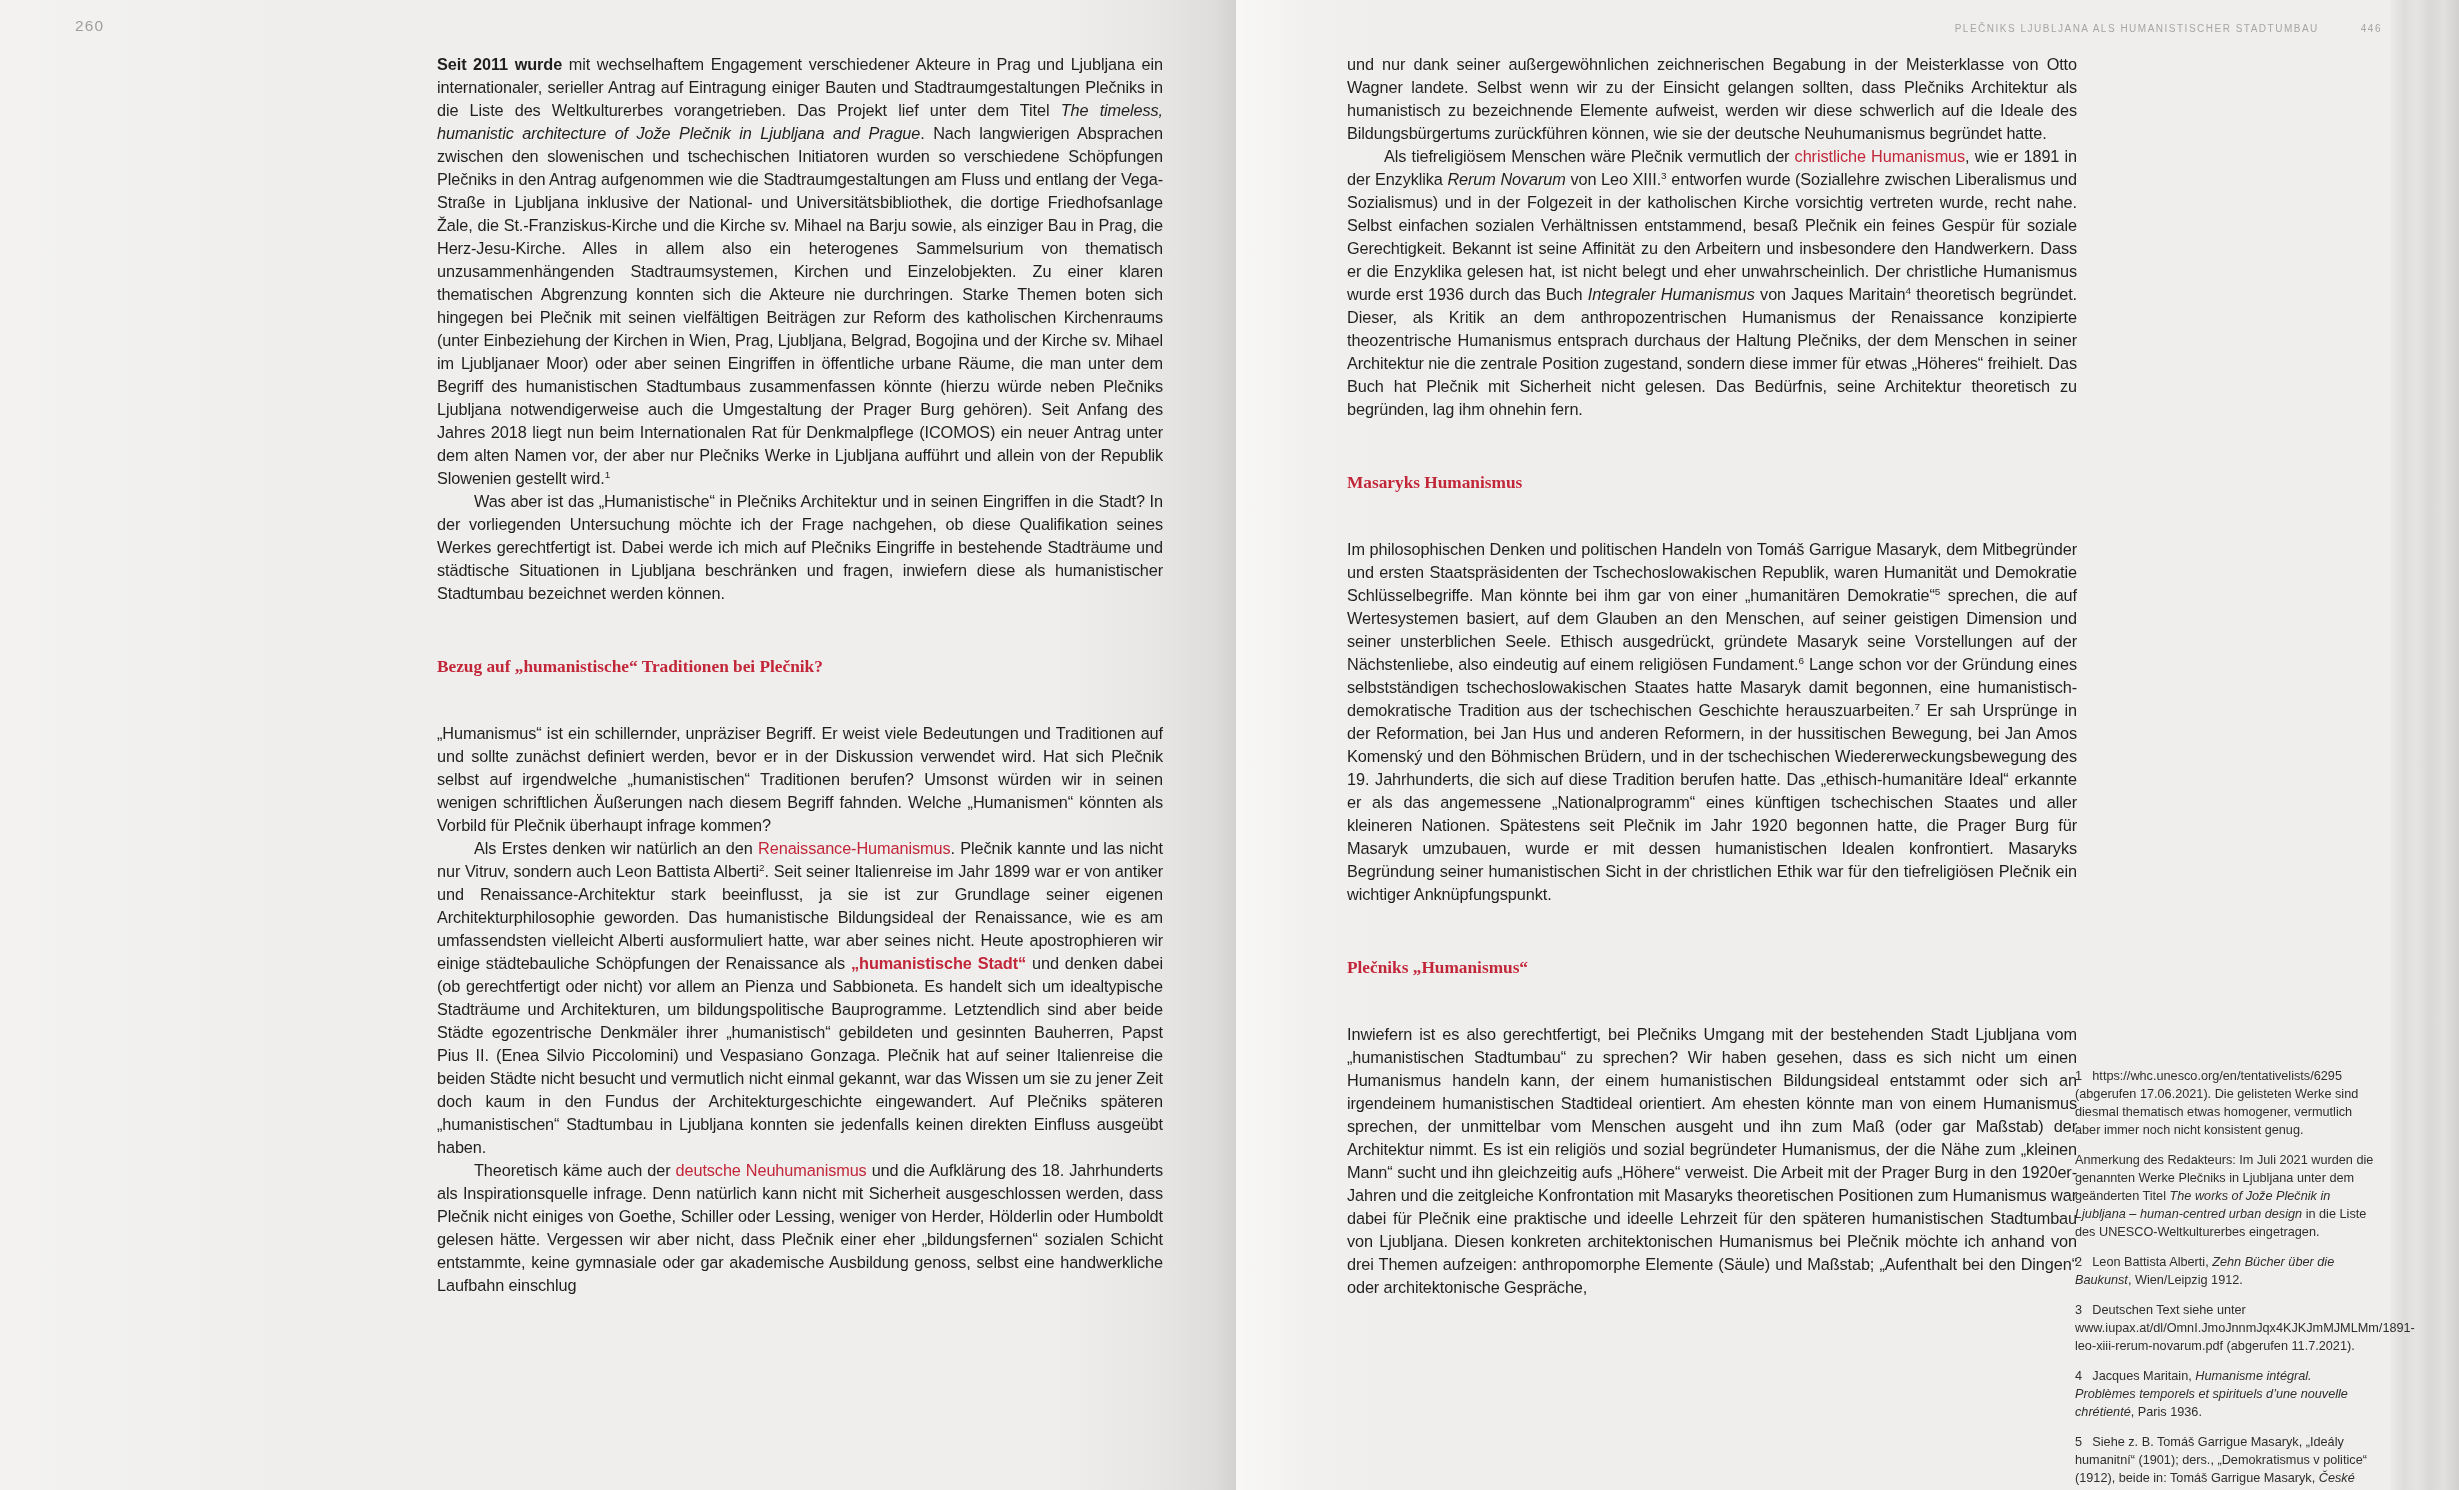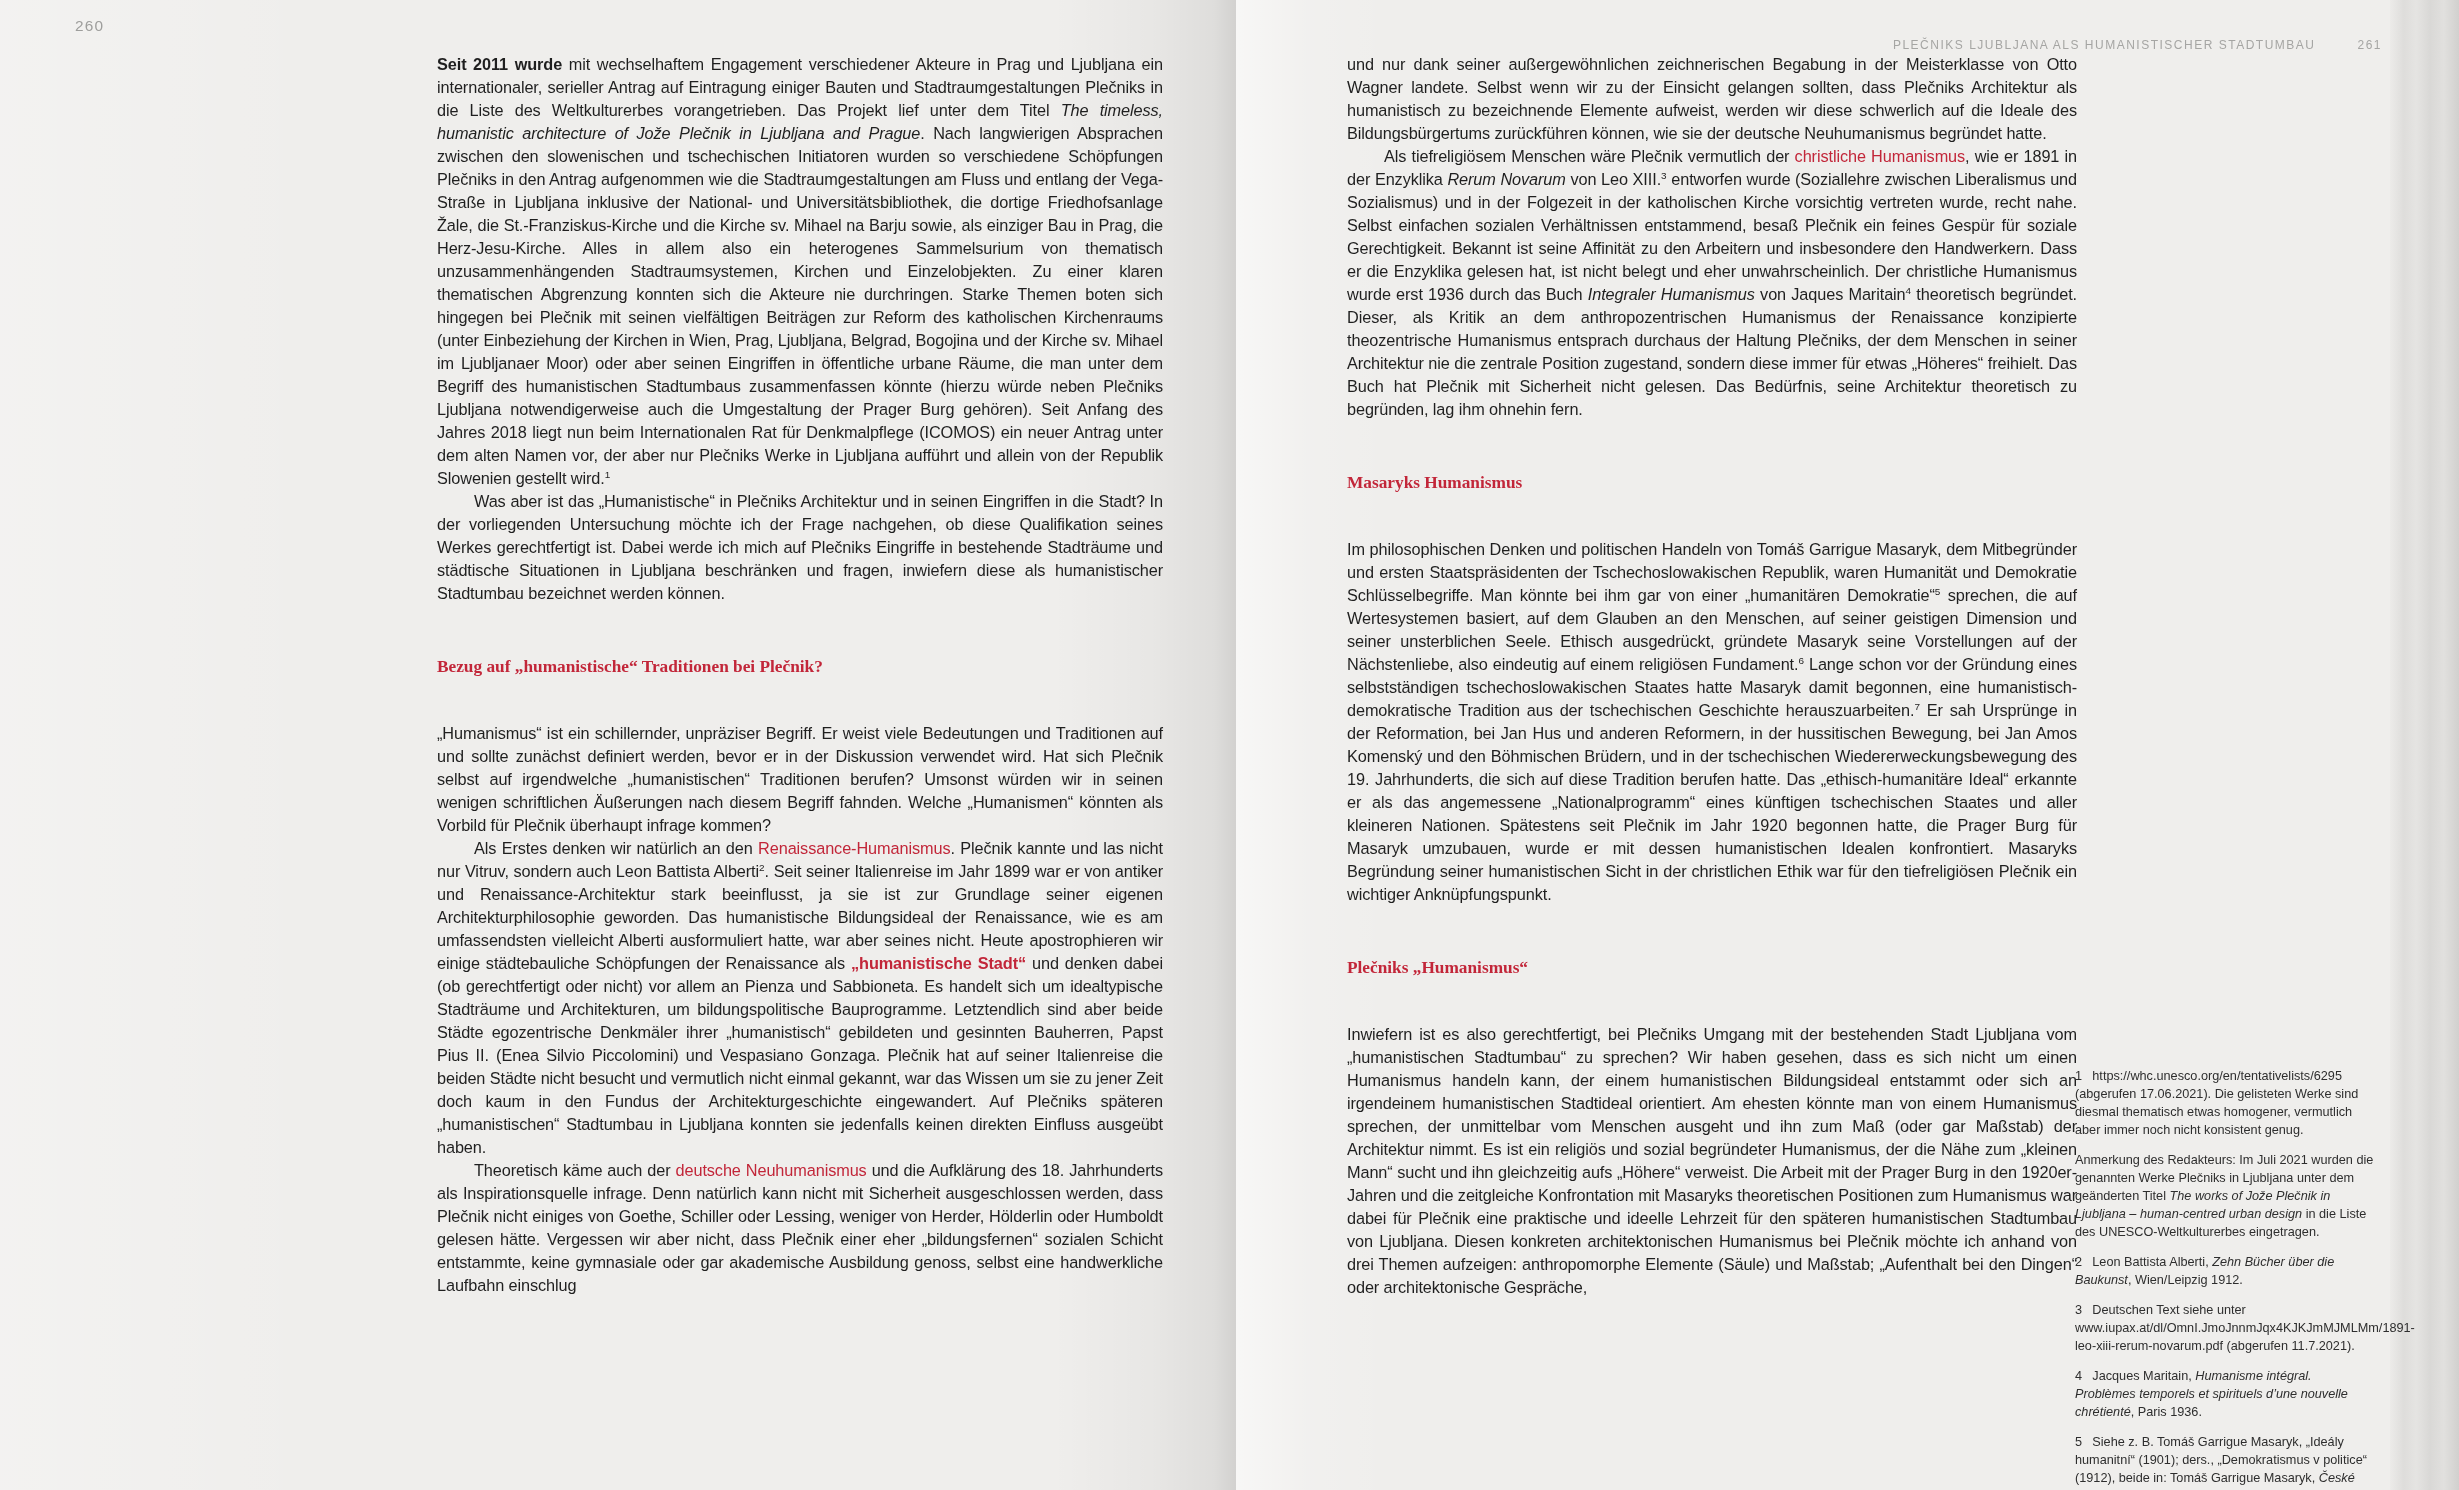--- a/index.html
+++ b/index.html
@@ -14,21 +14,21 @@
   .gutter-light{position:absolute;left:1236px;top:0;width:154px;height:100%;pointer-events:none;
     background:linear-gradient(90deg,rgba(255,255,255,0.55) 0%,rgba(255,255,255,0.15) 45%,rgba(255,255,255,0) 100%);}
   .page-edge{position:absolute;right:0;top:0;width:69px;height:100%;pointer-events:none;
     background:linear-gradient(90deg,#ecebe9 0%,#dedddb 20%,#e5e4e2 38%,#d9d8d6 58%,#e1e0de 78%,#d1d0ce 100%);}
   .paper-sheen{position:absolute;left:0;top:0;width:1052px;height:100%;pointer-events:none;
     background:linear-gradient(90deg,rgba(255,255,255,0.25) 0%,rgba(255,255,255,0) 30%);}
 
   .folio{position:absolute;top:17px;font-size:15.4px;letter-spacing:1.2px;color:#9e9e9c;}
   #folio-left{left:75px;}
   #header-right{position:absolute;top:23px;right:77px;display:flex;gap:42px;align-items:baseline;
-    font-size:12px;letter-spacing:1.5px;color:#a5a5a3;white-space:nowrap;margin-top:15px;}
+    font-size:10px;letter-spacing:1.5px;color:#a5a5a3;white-space:nowrap;}
 
   .page-col{position:absolute;top:53px;font-size:16.3px;line-height:23px;
     text-align:justify;letter-spacing:-0.1px;color:var(--text,#1f1f1f);}
   #left-col{left:437px;width:726px;}
   #right-col{left:1340px;width:730px;margin-left:7px;}
   .para{margin:0;}
   .para.indent{text-indent:37px;}
   .section-heading{margin:50px 0 44px 0;font-size:17.3px;line-height:23px;font-weight:bold;
     color:var(--accent,#c22639);text-align:left;letter-spacing:0;font-family:Liberation Serif, serif;}
 
@@ -47,21 +47,21 @@
 
 <div class="paper-sheen"></div>
 <div class="gutter"></div>
 <div class="gutter-light"></div>
 <div class="page-edge"></div>
 
 <div class="folio" id="folio-left">260</div>
 
 <div id="header-right">
   <span>PLEČNIKS LJUBLJANA ALS HUMANISTISCHER STADTUMBAU</span>
-  <span>261</span>
+  <span>446</span>
 </div>
 
 <div class="page-col" id="left-col">
     <p class="para"><span class="run bold">Seit 2011 wurde</span><span class="run"> mit wechselhaftem Engagement verschiedener Akteure in Prag und Ljubljana ein internationaler, serieller Antrag auf Eintragung einiger Bauten und Stadtraumgestaltungen Plečniks in die Liste des Weltkulturerbes vorangetrieben. Das Projekt lief unter dem Titel </span><span class="run italic">The timeless, humanistic architecture of Jože Plečnik in Ljubljana and Prague</span><span class="run">. Nach langwierigen Absprachen zwischen den slowenischen und tschechischen Initiatoren wurden so verschiedene Schöpfungen Plečniks in den Antrag aufgenommen wie die Stadtraumgestaltungen am Fluss und entlang der Vega-Straße in Ljubljana inklusive der National- und Universitätsbibliothek, die dortige Friedhofsanlage Žale, die St.-Franziskus-Kirche und die Kirche sv. Mihael na Barju sowie, als einziger Bau in Prag, die Herz-Jesu-Kirche. Alles in allem also ein heterogenes Sammelsurium von thematisch unzusammenhängenden Stadtraumsystemen, Kirchen und Einzelobjekten. Zu einer klaren thematischen Abgrenzung konnten sich die Akteure nie durchringen. Starke Themen boten sich hingegen bei Plečnik mit seinen vielfältigen Beiträgen zur Reform des katholischen Kirchenraums (unter Einbeziehung der Kirchen in Wien, Prag, Ljubljana, Belgrad, Bogojina und der Kirche sv. Mihael im Ljubljanaer Moor) oder aber seinen Eingriffen in öffentliche urbane Räume, die man unter dem Begriff des humanistischen Stadtumbaus zusammenfassen könnte (hierzu würde neben Plečniks Ljubljana notwendigerweise auch die Umgestaltung der Prager Burg gehören). Seit Anfang des Jahres 2018 liegt nun beim Internationalen Rat für Denkmalpflege (ICOMOS) ein neuer Antrag unter dem alten Namen vor, der aber nur Plečniks Werke in Ljubljana aufführt und allein von der Republik Slowenien gestellt wird.</span><span class="run sup">1</span></p>
     <p class="para indent"><span class="run">Was aber ist das „Humanistische“ in Plečniks Architektur und in seinen Eingriffen in die Stadt? In der vorliegenden Untersuchung möchte ich der Frage nachgehen, ob diese Qualifikation seines Werkes gerechtfertigt ist. Dabei werde ich mich auf Plečniks Eingriffe in bestehende Stadträume und städtische Situationen in Ljubljana beschränken und fragen, inwiefern diese als humanistischer Stadtumbau bezeichnet werden können.</span></p>
     <h2 class="section-heading">Bezug auf „humanistische“ Traditionen bei Plečnik?</h2>
     <p class="para"><span class="run">„Humanismus“ ist ein schillernder, unpräziser Begriff. Er weist viele Bedeutungen und Traditionen auf und sollte zunächst definiert werden, bevor er in der Diskussion verwendet wird. Hat sich Plečnik selbst auf irgendwelche „humanistischen“ Traditionen berufen? Umsonst würden wir in seinen wenigen schriftlichen Äußerungen nach diesem Begriff fahnden. Welche „Humanismen“ könnten als Vorbild für Plečnik überhaupt infrage kommen?</span></p>
     <p class="para indent"><span class="run">Als Erstes denken wir natürlich an den </span><span class="run red">Renaissance-Humanismus</span><span class="run">. Plečnik kannte und las nicht nur Vitruv, sondern auch Leon Battista Alberti</span><span class="run sup">2</span><span class="run">. Seit seiner Italienreise im Jahr 1899 war er von antiker und Renaissance-Architektur stark beeinflusst, ja sie ist zur Grundlage seiner eigenen Architekturphilosophie geworden. Das humanistische Bildungsideal der Renaissance, wie es am umfassendsten vielleicht Alberti ausformuliert hatte, war aber seines nicht. Heute apostrophieren wir einige städtebauliche Schöpfungen der Renaissance als </span><span class="run red bold">„humanistische Stadt“</span><span class="run"> und denken dabei (ob gerechtfertigt oder nicht) vor allem an Pienza und Sabbioneta. Es handelt sich um idealtypische Stadträume und Architekturen, um bildungspolitische Bauprogramme. Letztendlich sind aber beide Städte egozentrische Denkmäler ihrer „humanistisch“ gebildeten und gesinnten Bauherren, Papst Pius II. (Enea Silvio Piccolomini) und Vespasiano Gonzaga. Plečnik hat auf seiner Italienreise die beiden Städte nicht besucht und vermutlich nicht einmal gekannt, war das Wissen um sie zu jener Zeit doch kaum in den Fundus der Architekturgeschichte eingewandert. Auf Plečniks späteren „humanistischen“ Stadtumbau in Ljubljana konnten sie jedenfalls keinen direkten Einfluss ausgeübt haben.</span></p>
     <p class="para indent"><span class="run">Theoretisch käme auch der </span><span class="run red">deutsche Neuhumanismus</span><span class="run"> und die Aufklärung des 18. Jahrhunderts als Inspirationsquelle infrage. Denn natürlich kann nicht mit Sicherheit ausgeschlossen werden, dass Plečnik nicht einiges von Goethe, Schiller oder Lessing, weniger von Herder, Hölderlin oder Humboldt gelesen hätte. Vergessen wir aber nicht, dass Plečnik einer eher „bildungsfernen“ sozialen Schicht entstammte, keine gymnasiale oder gar akademische Ausbildung genoss, selbst eine handwerkliche Laufbahn einschlug</span></p>
   </div>

